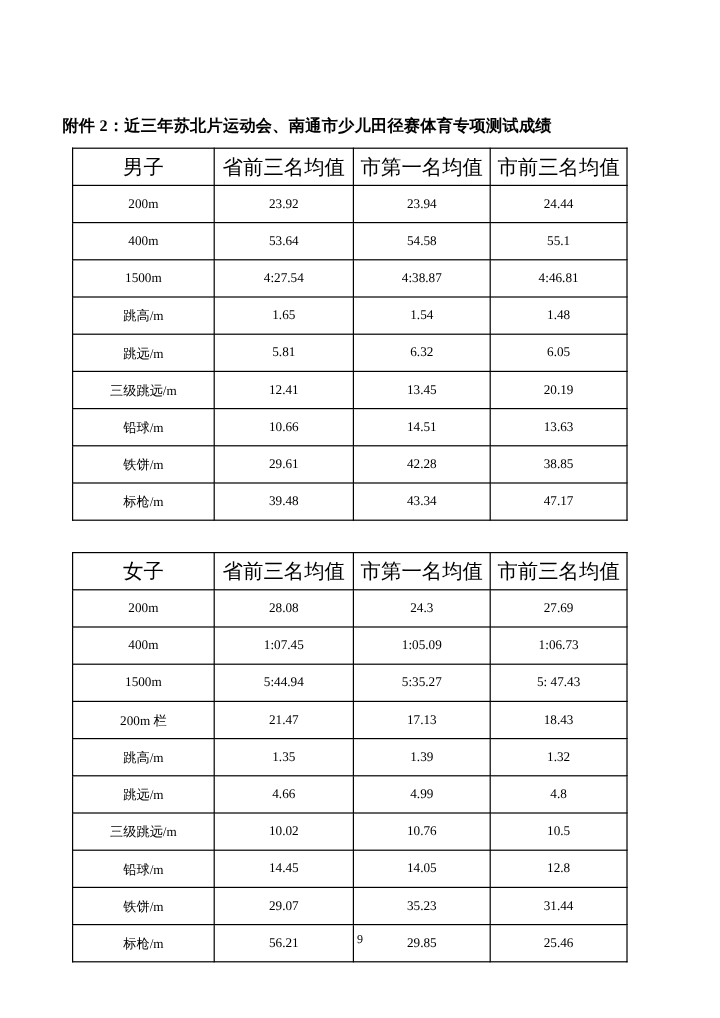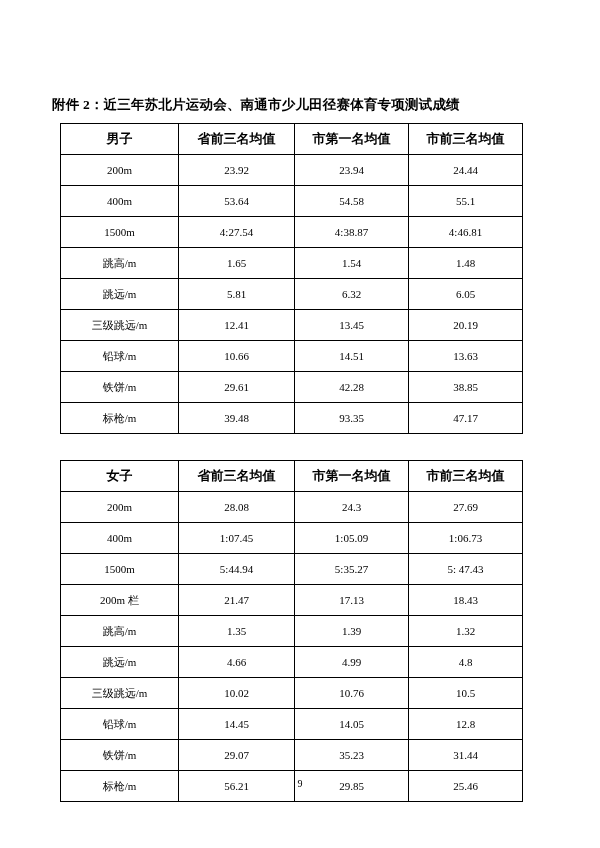--- a/index.html
+++ b/index.html
@@ -42,22 +42,21 @@
   table.grid td {
     border: 1px solid #000000;
     height: 30px;
     text-align: center;
     vertical-align: middle;
     font-size: 11px;
     font-family: "Liberation Serif", "DejaVu Serif", serif;
     padding: 0 2px;
   }
   table.grid td.hdr {
-    font-size: 13px;
-    font-weight: bold;
+    font-size: 17px;
   }
   table.grid col.c1 { width: 118px; }
   table.grid col.c2 { width: 116px; }
   table.grid col.c3 { width: 114px; }
   table.grid col.c4 { width: 114px; }
   .spacer {
     height: 26px;
   }
   .page-number {
     position: absolute;
@@ -134,21 +133,21 @@
       </tr>
       <tr>
         <td>铁饼/m</td>
         <td>29.61</td>
         <td>42.28</td>
         <td>38.85</td>
       </tr>
       <tr>
         <td>标枪/m</td>
         <td>39.48</td>
-        <td>93.35</td>
+        <td>43.34</td>
         <td>47.17</td>
       </tr>
     </tbody>
   </table>
 
   <div class="spacer"></div>
 
   <table class="grid">
     <colgroup>
         <col class="c1">

